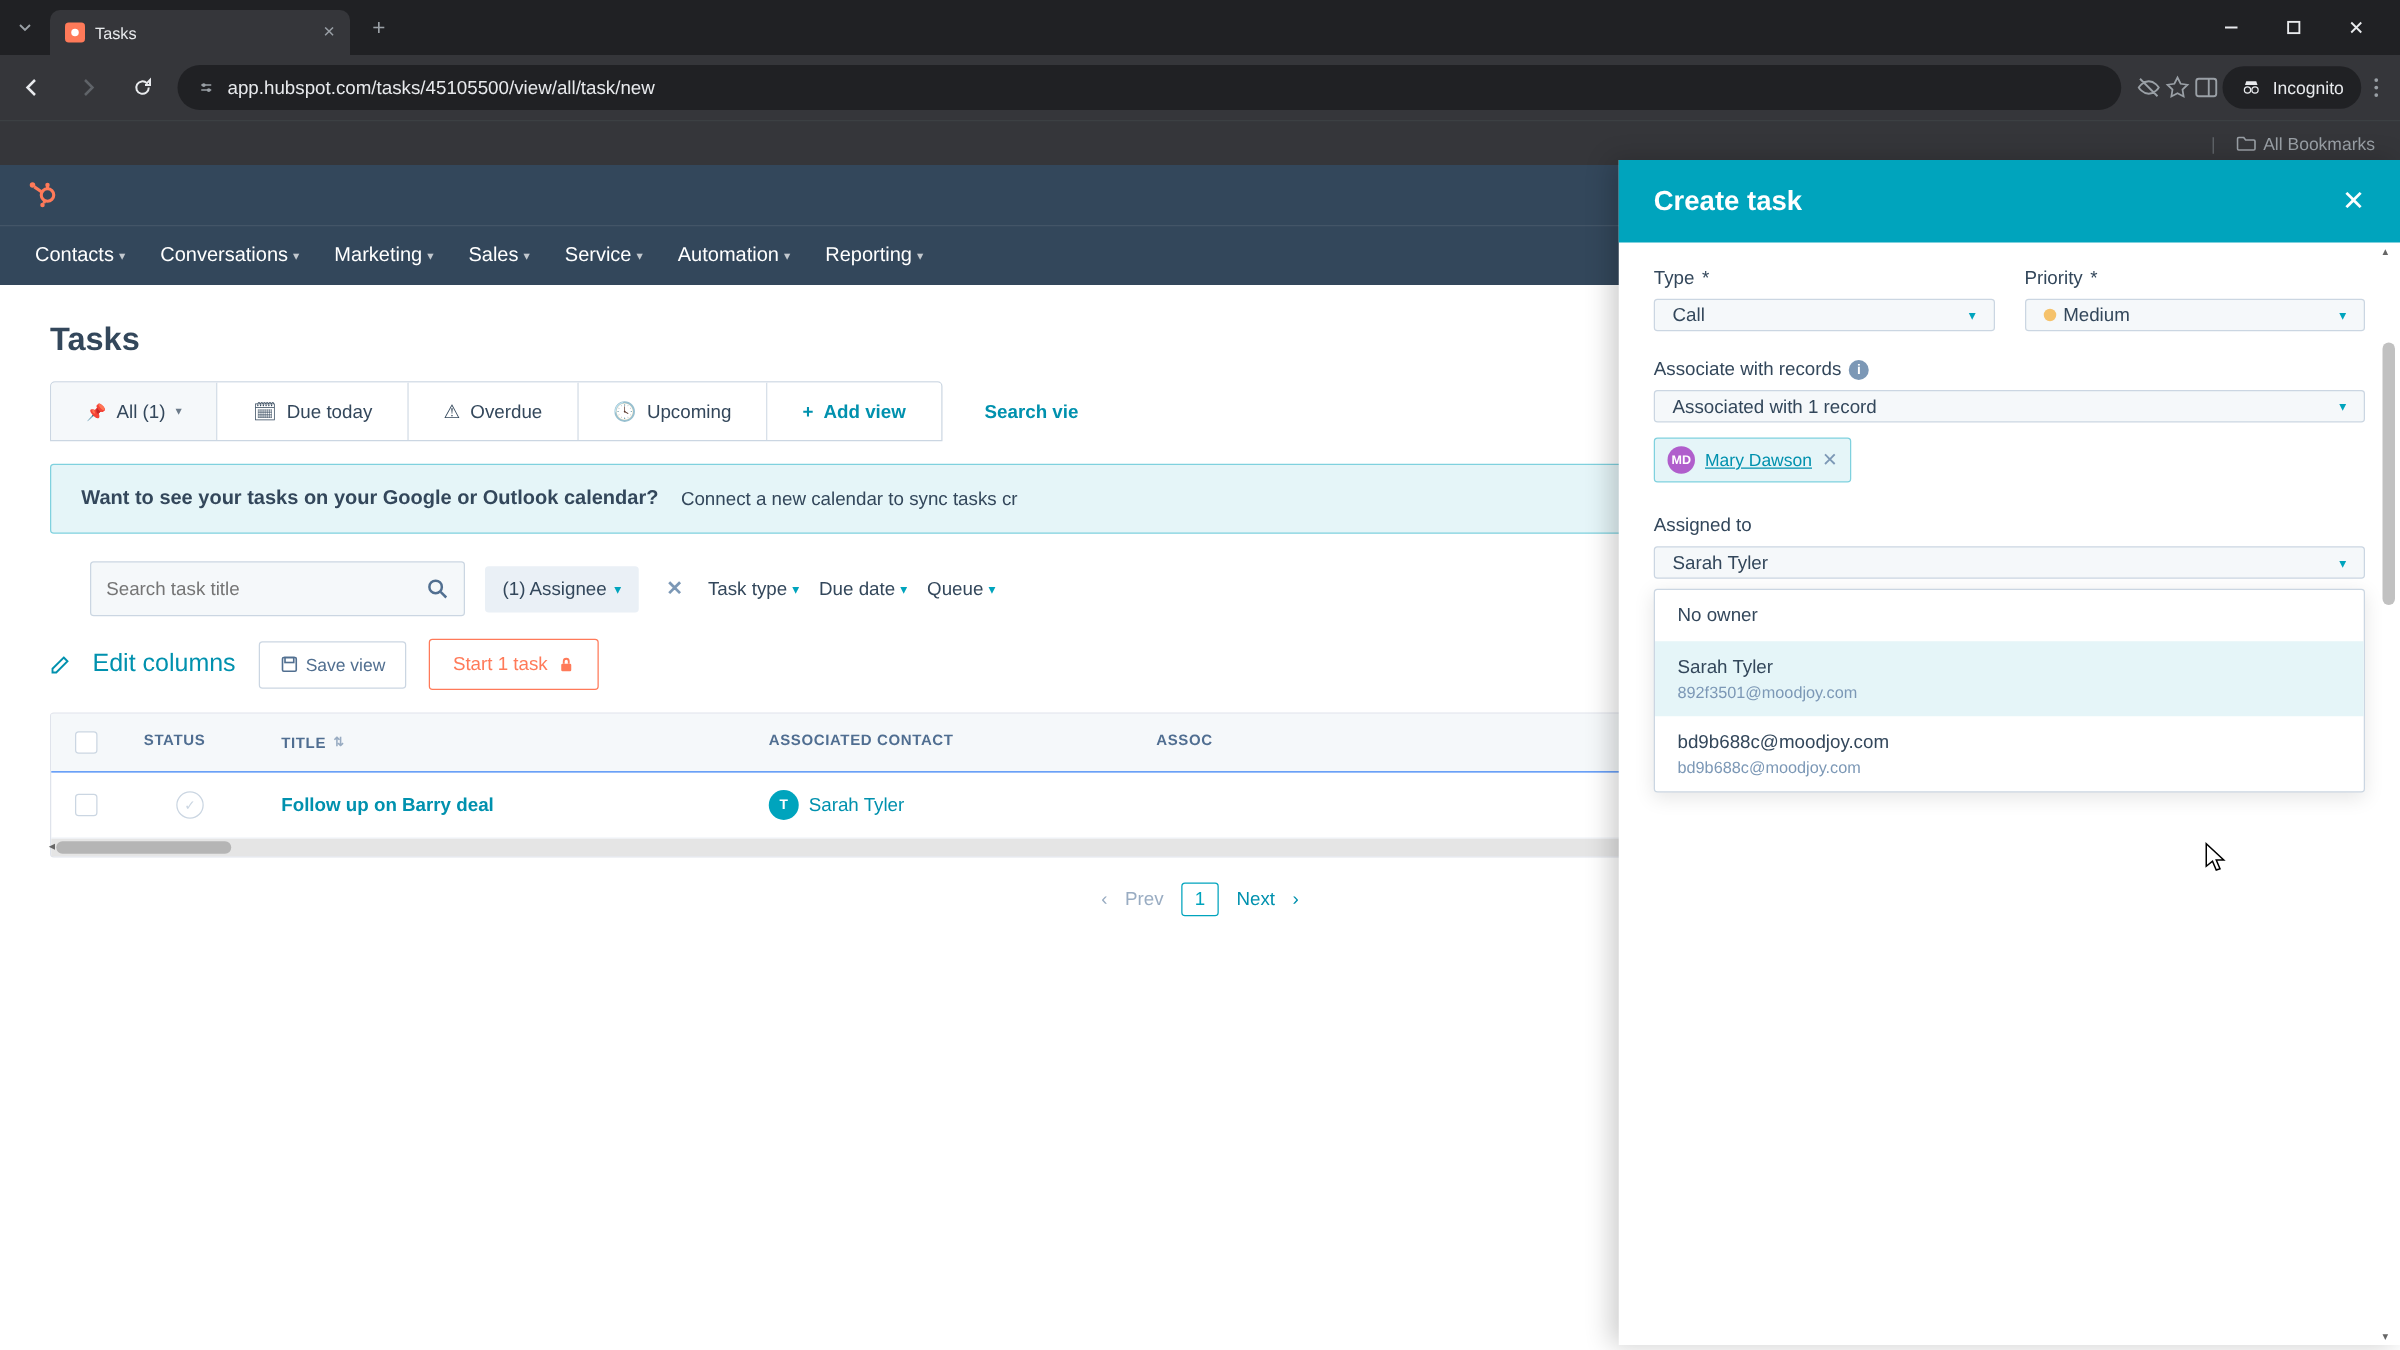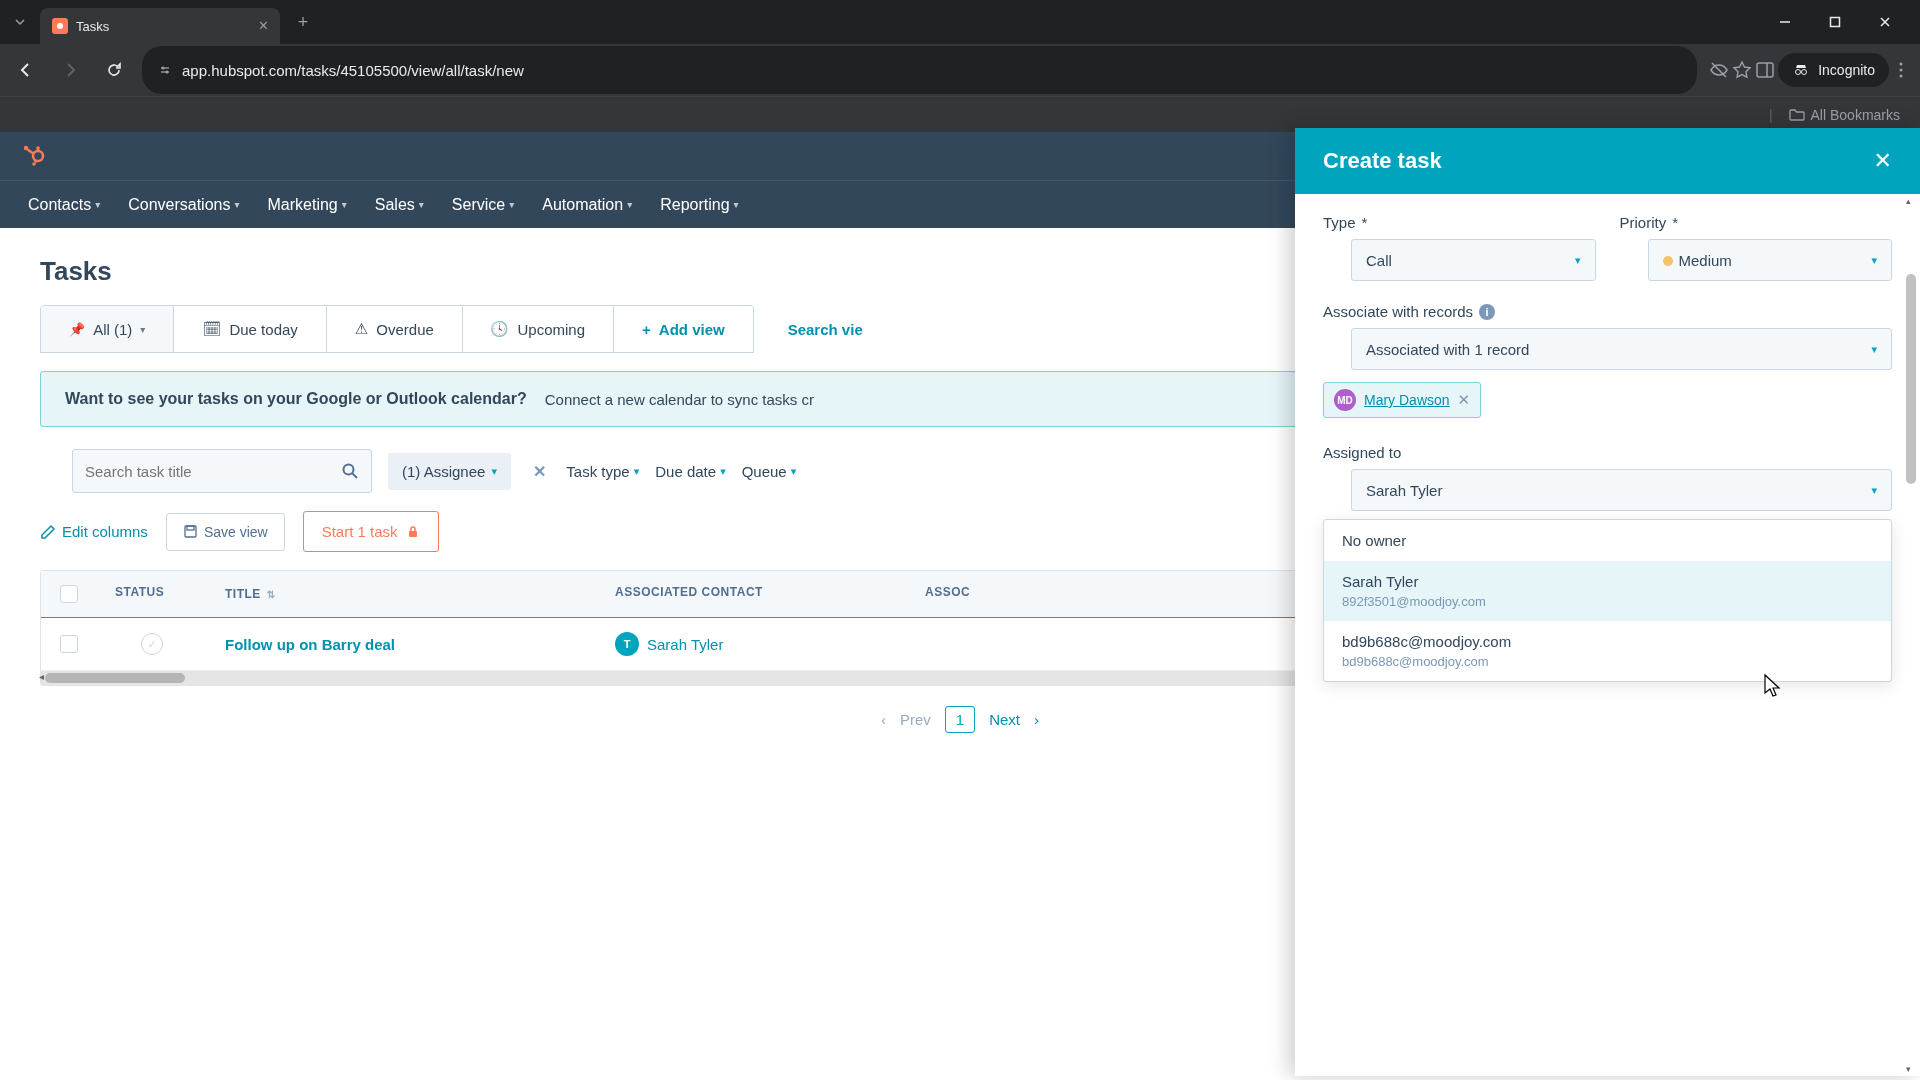--- a/index.html
+++ b/index.html
@@ -11,21 +11,21 @@
 .browser-tab { background: #35363a; border-radius: 8px 8px 0 0; height: 36px; margin-top: 8px; display: flex; align-items: center; padding: 0 12px; gap: 8px; width: 240px; color: #e8eaed; font-size: 13px; }
 .tab-favicon { width: 16px; height: 16px; background: #ff7a59; border-radius: 3px; display: inline-flex; align-items: center; justify-content: center; }
 .tab-close { margin-left: auto; color: #9aa0a6; font-size: 16px; cursor: pointer; }
 .new-tab-btn { width: 30px; height: 30px; display: flex; align-items: center; justify-content: center; color: #9aa0a6; font-size: 18px; margin-left: 8px; }
 .window-controls { margin-left: auto; display: flex; gap: 20px; padding-right: 20px; color: #e8eaed; }
 .win-ctrl { width: 30px; height: 30px; display: flex; align-items: center; justify-content: center; }
 
 .addr-bar { background: #35363a; height: 52px; display: flex; align-items: center; padding: 0 10px; gap: 12px; }
 .nav-btn { width: 32px; height: 32px; display: flex; align-items: center; justify-content: center; color: #9aa0a6; border-radius: 50%; }
 .nav-btn.disabled { color: #5f6368; }
-.url-box { flex: 1; background: #202124; border-radius: 20px; height: 48px; display: flex; align-items: center; padding: 0 16px; gap: 10px; color: #9aa0a6; font-size: 15px; }
+.url-box { flex: 1; background: #202124; border-radius: 20px; height: 36px; display: flex; align-items: center; padding: 0 16px; gap: 10px; color: #9aa0a6; font-size: 15px; }
 .url-text { color: #e8eaed; }
 .addr-right { display: flex; align-items: center; gap: 3px; color: #9aa0a6; }
 .incognito-badge { background: #202124; border-radius: 18px; height: 34px; display: flex; align-items: center; padding: 0 14px; gap: 8px; color: #e8eaed; font-size: 14px; }
 
 .bookmarks-row { background: #35363a; height: 36px; border-top: 1px solid #3c4043; display: flex; align-items: center; justify-content: flex-end; padding: 0 20px; color: #9aa0a6; font-size: 14px; gap: 16px; }
 .bookmarks-row .sep { color: #5f6368; }
 .bookmarks-link { display: flex; align-items: center; gap: 6px; }
 
 
 .app-header { background: #33475b; height: 48px; display: flex; align-items: center; padding: 0 20px; }
@@ -53,21 +53,21 @@
 .banner-title { font-weight: 700; font-size: 16px; }
 
 .filter-row { display: flex; align-items: center; gap: 16px; margin-top: 22px; margin-left: 32px; }
 .search-box { display: flex; align-items: center; border: 1px solid #cbd6e2; border-radius: 3px; height: 44px; width: 300px; padding: 0 12px; gap: 10px; background: #f5f8fa; }
 .search-box input { border: none; background: transparent; outline: none; font-size: 15px; flex: 1; color: #33475b; }
 .filter-chip { background: #eaf0f6; padding: 10px 14px; border-radius: 3px; color: #33475b; font-size: 15px; display: flex; align-items: center; gap: 6px; cursor: pointer; }
 .chip-x { color: #7c98b6; font-weight: bold; margin-left: 2px; padding: 4px; }
 .filter-link { color: #33475b; font-size: 15px; display: flex; align-items: center; gap: 4px; cursor: pointer; }
 
 .action-row { display: flex; align-items: center; gap: 18px; margin-top: 18px; }
-.text-link { color: #0091ae; font-size: 15px; font-weight: 500; display: flex; align-items: center; gap: 6px; cursor: pointer; }
+.text-link { color: #0091ae; font-size: 20px; font-weight: 500; display: flex; align-items: center; gap: 18px; cursor: pointer; }
 .btn-outline { border: 1px solid #cbd6e2; background: #fff; padding: 10px 16px; border-radius: 3px; color: #516f90; font-size: 14px; display: flex; align-items: center; gap: 6px; cursor: pointer; }
 .btn-start { border: 1px solid #ff7a59; background: #fff; color: #ff7a59; padding: 11px 18px; border-radius: 3px; font-size: 15px; font-weight: 500; display: flex; align-items: center; gap: 8px; cursor: pointer; }
 
 .table { margin-top: 18px; border: 1px solid #dfe3eb; border-radius: 3px; }
 .thead { display: flex; background: #f5f8fa; border-bottom: 1px solid #3b82f6; }
 .th { padding: 14px 18px; font-size: 12px; font-weight: 600; color: #506e91; letter-spacing: 0.5px; }
 .th.check { width: 56px; display: flex; align-items: center; justify-content: center; }
 .th.status { width: 110px; }
 .th.title { width: 390px; display: flex; align-items: center; gap: 6px; }
 .th.contact { width: 310px; }
@@ -95,21 +95,21 @@
 .panel { position: absolute; top: 128px; right: 0; width: 625px; height: calc(1080px - 132px); background: #fff; box-shadow: -6px 0 20px rgba(0,0,0,0.2); display: flex; flex-direction: column; z-index: 100; }
 .panel-header { background: #00a4bd; color: #fff; padding: 20px 28px; display: flex; align-items: center; justify-content: space-between; }
 .panel-title { font-size: 22px; font-weight: 700; }
 .panel-close { font-size: 22px; cursor: pointer; color: #fff; }
 .panel-body { padding: 20px 28px; overflow-y: auto; flex: 1; position: relative; }
 
 .field-row { display: flex; gap: 24px; margin-bottom: 22px; }
 .field { flex: 1; }
 .field-label { font-size: 15px; color: #33475b; margin-bottom: 8px; display: flex; align-items: center; gap: 6px; }
 .req { color: #33475b; }
-.select { border: 1px solid #cbd6e2; border-radius: 3px; background: #f5f8fa; height: 42px; display: flex; align-items: center; padding: 0 14px; justify-content: space-between; font-size: 15px; color: #33475b; cursor: pointer; margin-left: 28px; }
+.select { border: 1px solid #cbd6e2; border-radius: 3px; background: #f5f8fa; height: 26px; display: flex; align-items: center; padding: 0 14px; justify-content: space-between; font-size: 15px; color: #33475b; cursor: pointer; }
 .select .caret { color: #00a4bd; font-size: 11px; }
 .priority-dot { width: 10px; height: 10px; border-radius: 50%; background: #f5c26b; display: inline-block; margin-right: 6px; }
 .info-icon { width: 16px; height: 16px; border-radius: 50%; background: #7c98b6; color: #fff; font-size: 11px; display: inline-flex; align-items: center; justify-content: center; font-weight: bold; }
 
 .record-chip { display: inline-flex; align-items: center; gap: 8px; border: 1px solid #7fd1de; background: #e5f5f8; border-radius: 3px; padding: 6px 10px; margin-top: 12px; }
 .chip-avatar { width: 22px; height: 22px; border-radius: 50%; background: #b05ecc; color: #fff; font-size: 10px; font-weight: 600; display: flex; align-items: center; justify-content: center; }
 .chip-name { color: #0091ae; font-weight: 500; text-decoration: underline; font-size: 14px; }
 .chip-close { color: #7c98b6; cursor: pointer; font-size: 15px; }
 
 .dropdown-pop { border: 1px solid #cbd6e2; border-radius: 3px; margin-top: 8px; background: #fff; box-shadow: 0 4px 16px rgba(0,0,0,0.1); }

